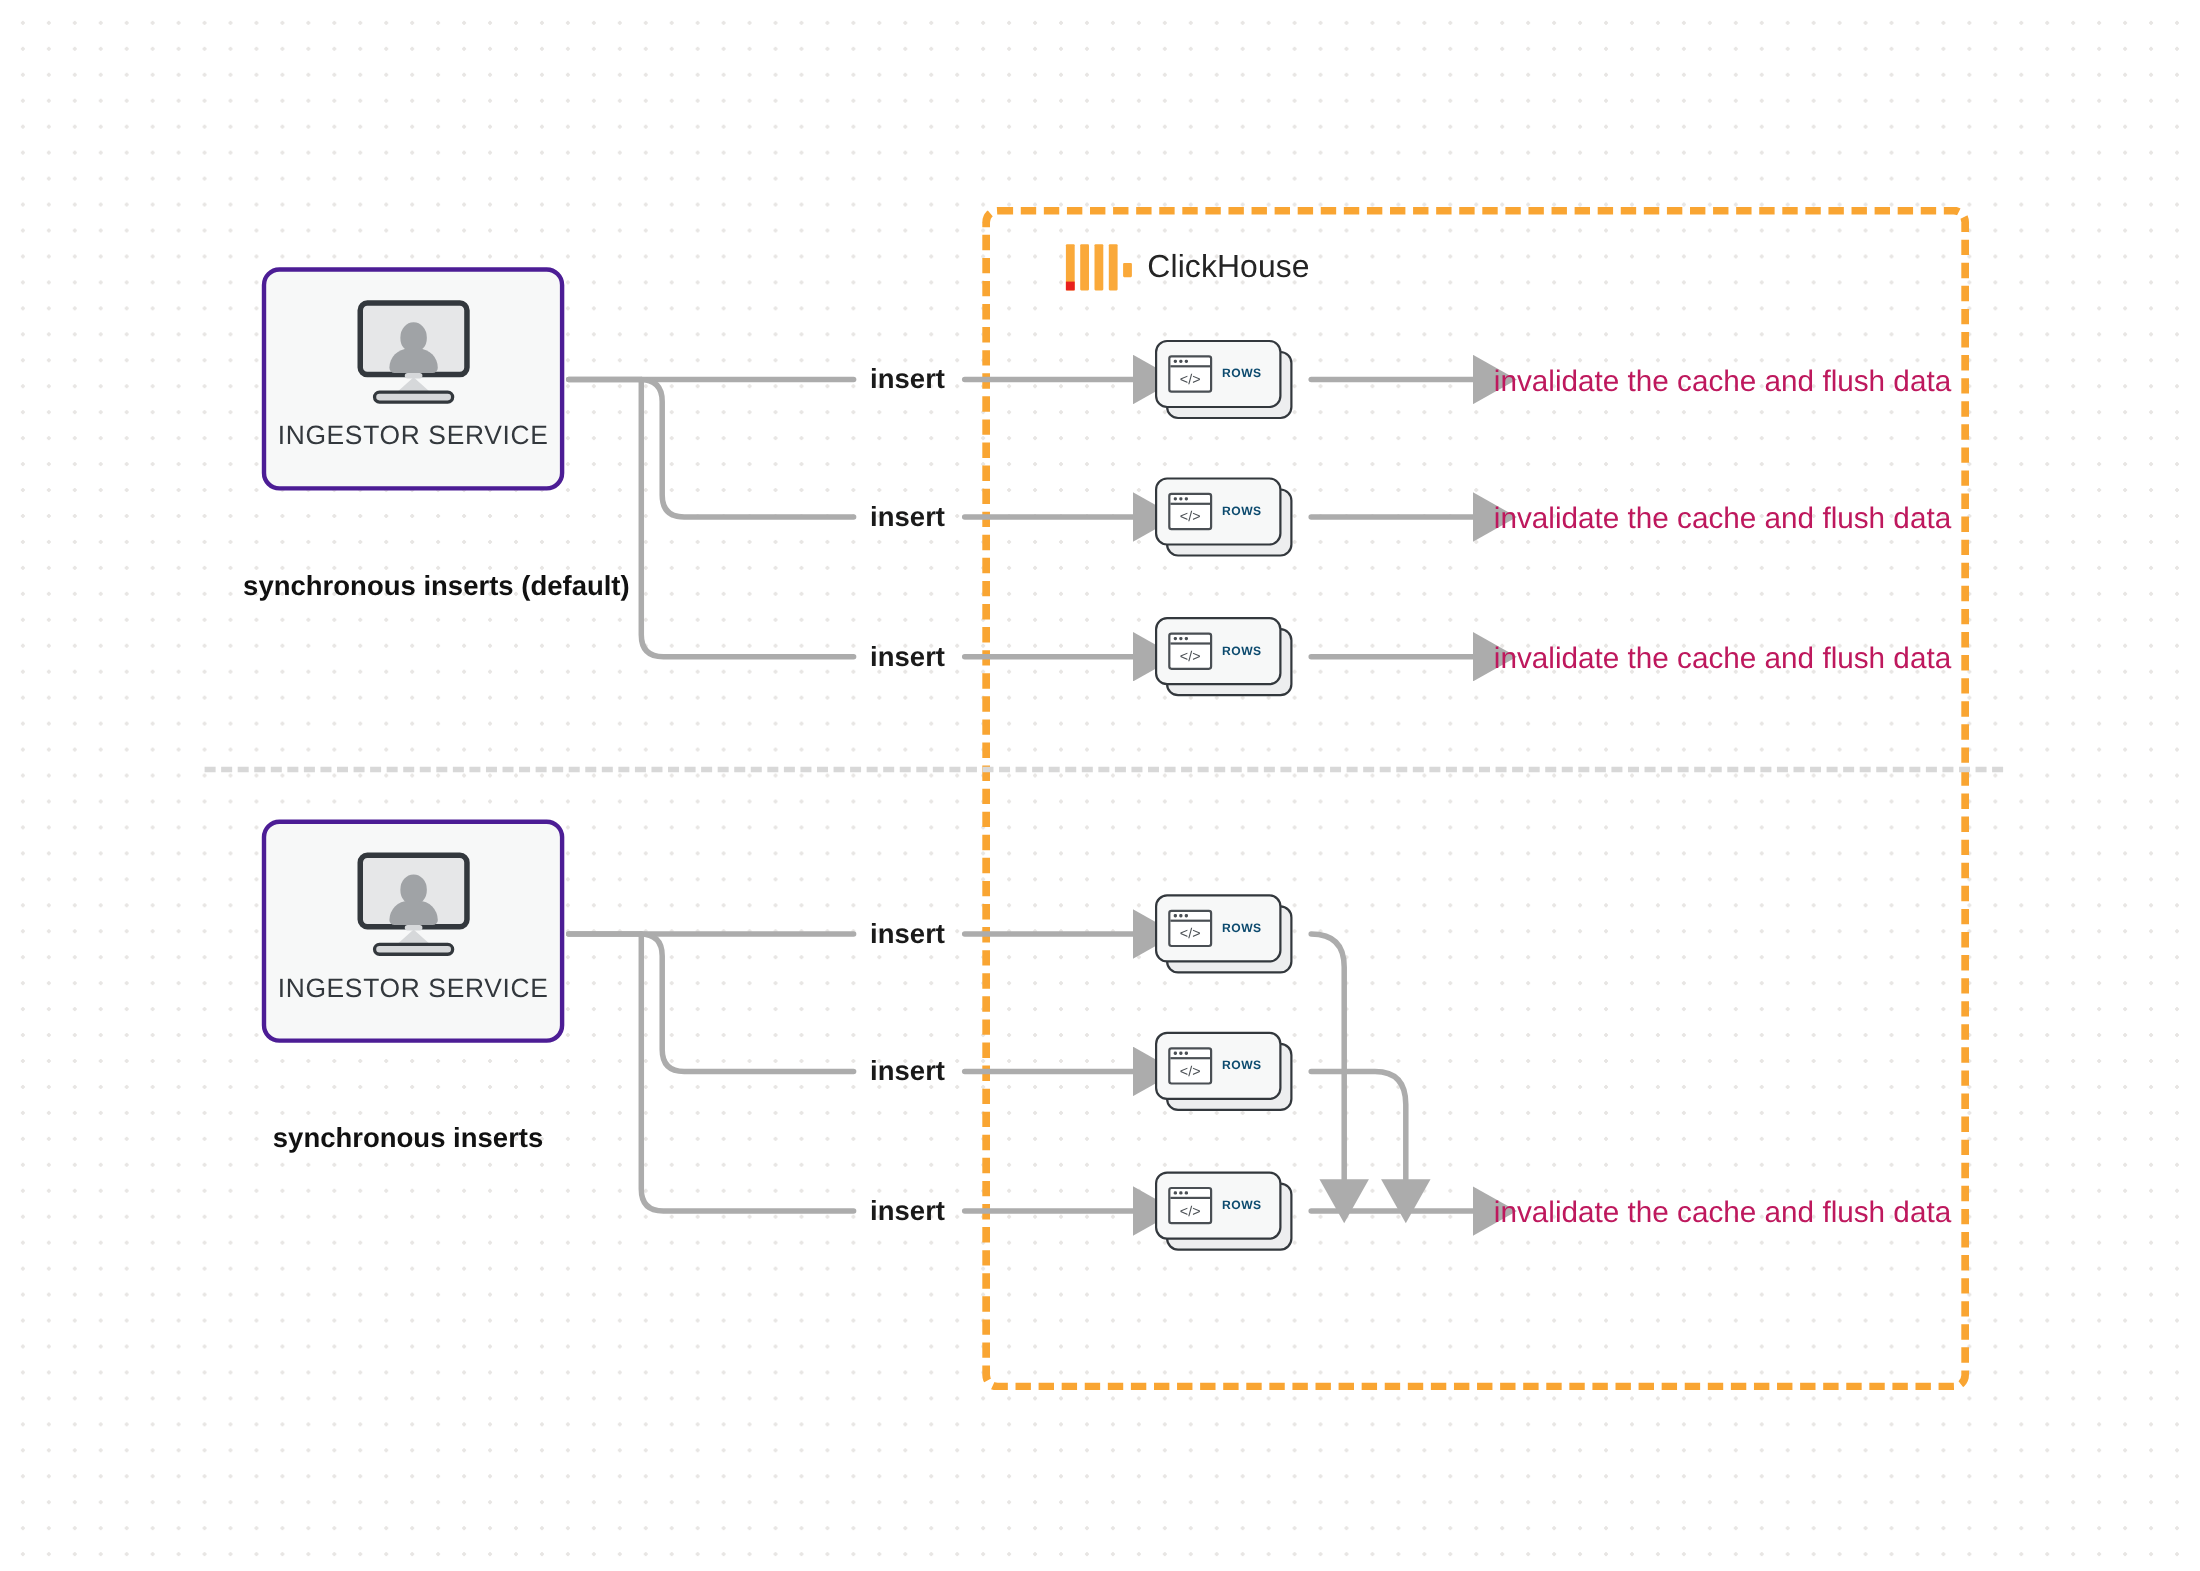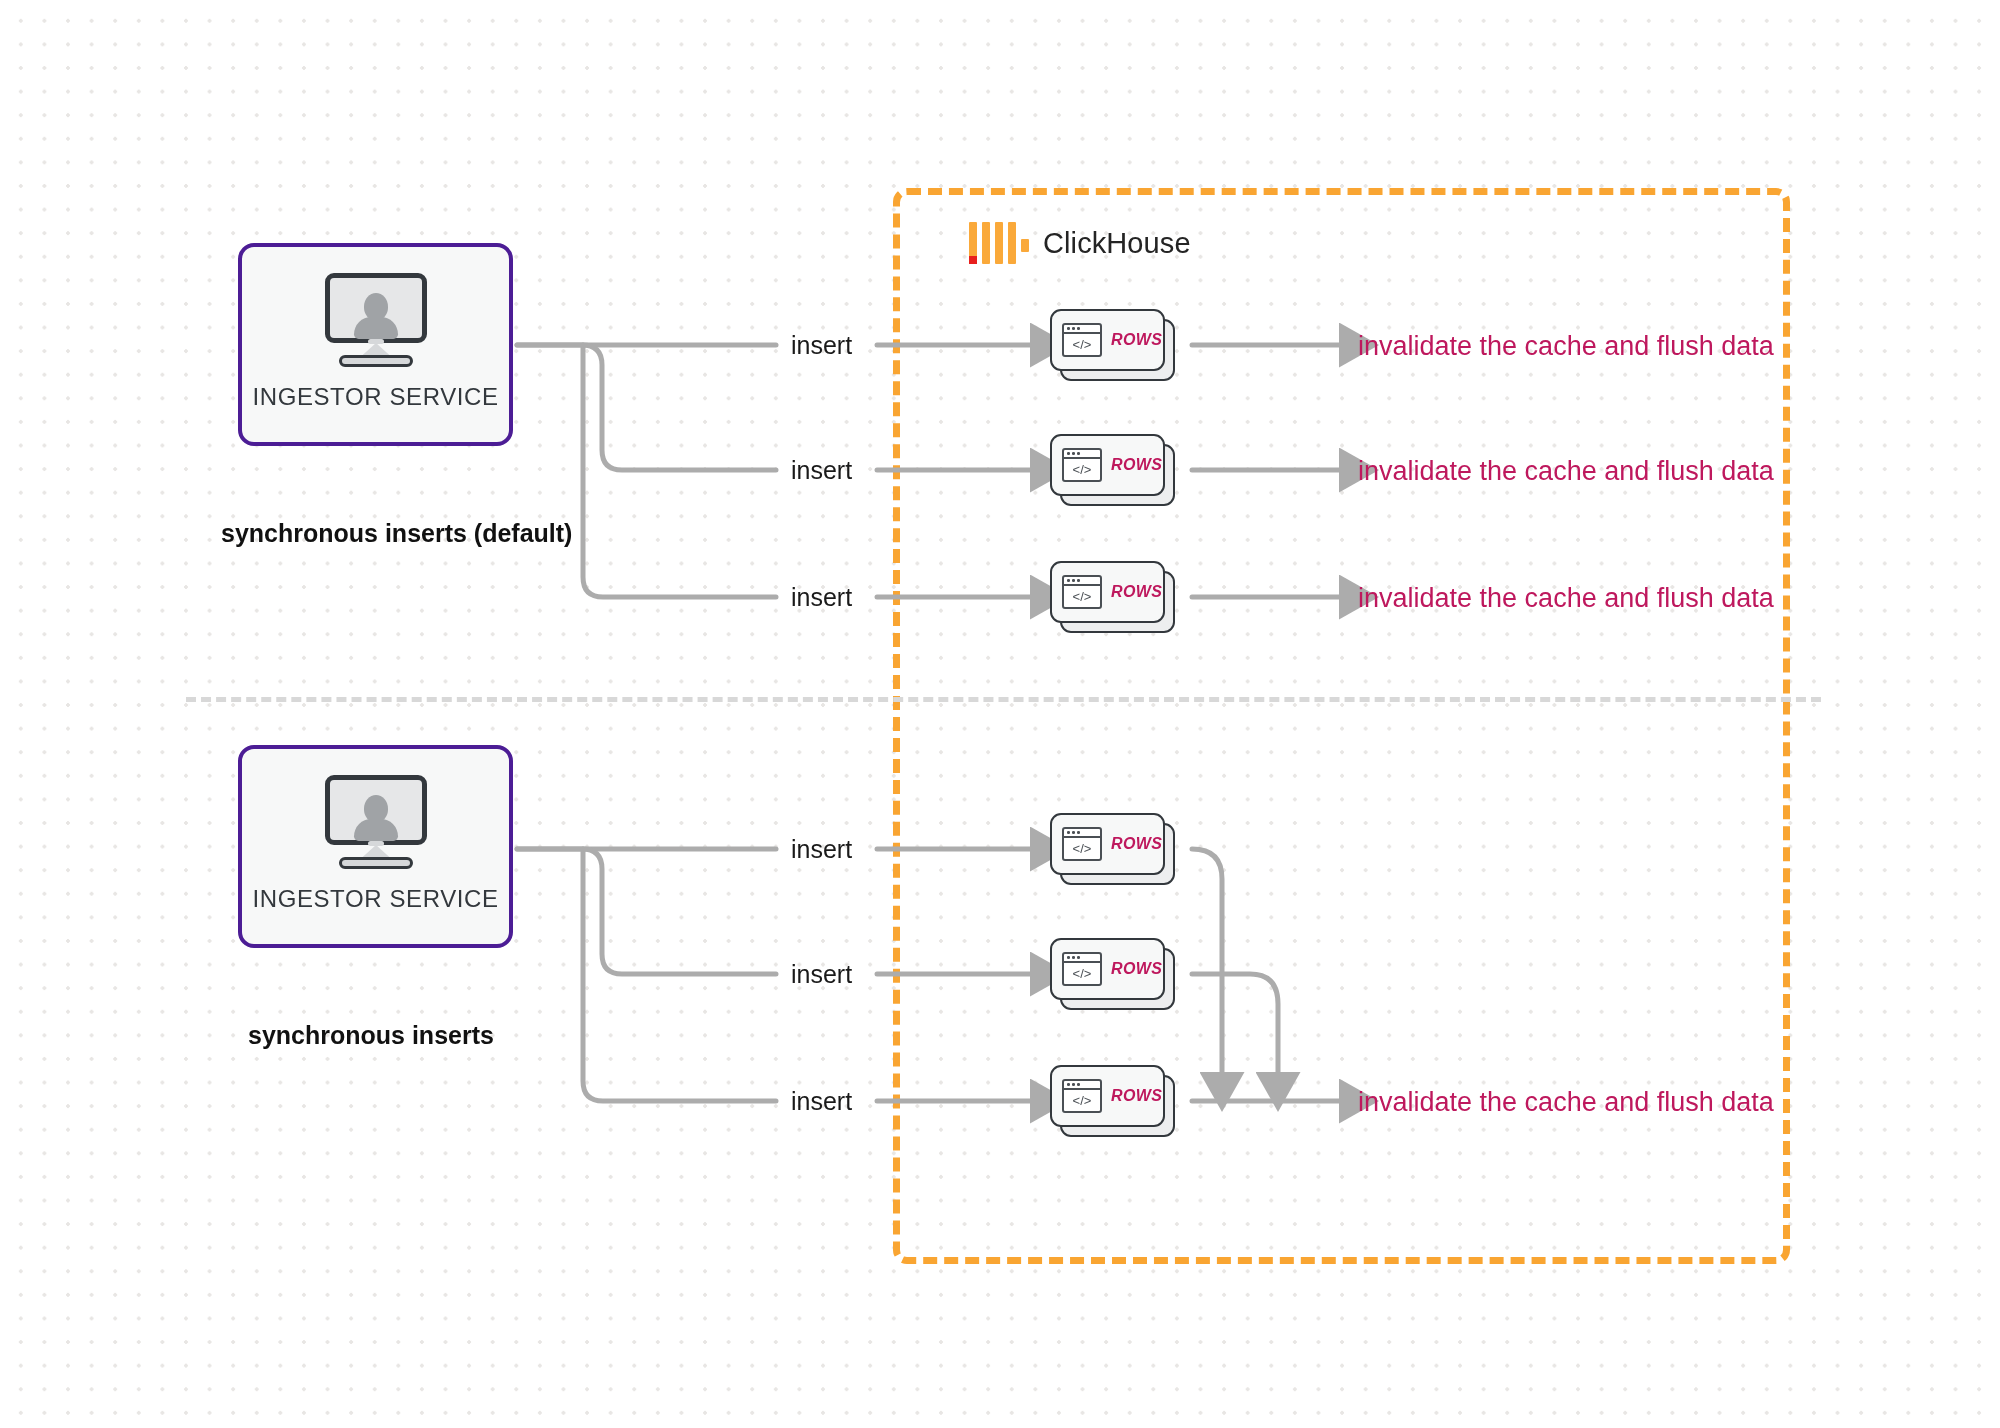--- a/index.html
+++ b/index.html
@@ -98,25 +98,25 @@
   .rows-card .front{
     position:absolute;left:0;top:0;width:115px;height:62px;
     background:#F7F8F8;border:2.5px solid #33383D;border-radius:11px;box-sizing:border-box;
     display:flex;align-items:center;gap:9px;padding-left:10px;
   }
   .win-icon{position:relative;width:40px;height:34px;border:2.5px solid #4A4F54;border-radius:3px;background:#ffffff;box-sizing:border-box;}
   .win-icon .tb{position:absolute;left:0;top:0;width:100%;height:9px;border-bottom:2px solid #4A4F54;box-sizing:border-box;display:flex;align-items:center;gap:2.5px;padding-left:3px;}
   .win-icon .tb i{width:2.6px;height:2.6px;border-radius:50%;background:#4A4F54;display:block;}
   .win-icon .code{position:absolute;left:0;top:9px;width:100%;height:21px;display:flex;align-items:center;justify-content:center;font-size:13px;color:#4A4F54;font-family:"Liberation Sans", sans-serif;}
   .rows-card .rows-text{
-    font-size:16px;font-style:italic;font-weight:bold;color:#be185d;letter-spacing:.4px;
-  }
-
-  
-  .insert-label{position:absolute;font-size:25px;color:#1a1a1a;white-space:nowrap;}
+    font-size:11px;font-weight:bold;color:#0c4a6e;letter-spacing:.4px;
+  }
+
+  
+  .insert-label{position:absolute;font-size:25px;color:#1a1a1a;white-space:nowrap;font-weight:bold;}
   .flush-label{position:absolute;font-size:27px;color:#be185d;white-space:nowrap;}
 
   
   svg.wires{position:absolute;left:0;top:0;width:2000px;height:1428px;pointer-events:none;}
 </style>
 </head>
 <body>
 
 <div id="stage">
 

